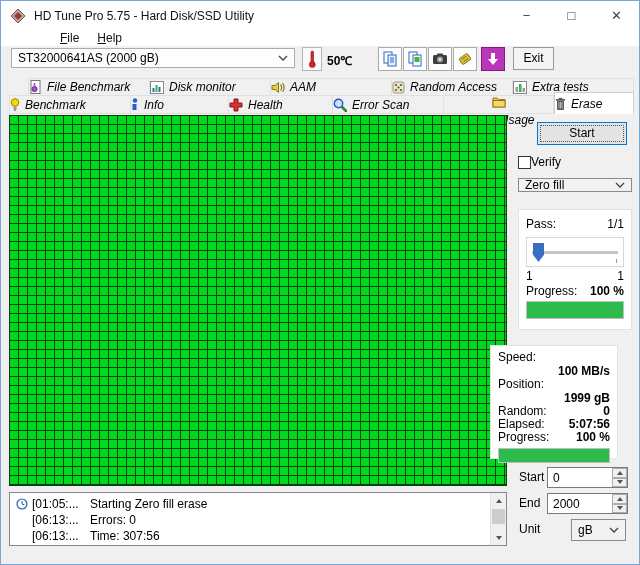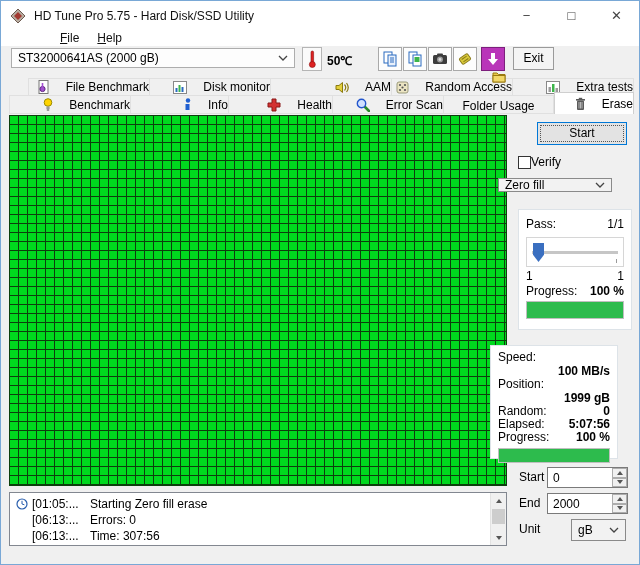--- a/index.html
+++ b/index.html
@@ -25,33 +25,33 @@
   .combo .chev { margin-right:6px; }
   .drive-combo { position:absolute; left:10px; top:47px; width:284px; height:20px; }
   .thermo-box { position:absolute; left:301px; top:46px; width:20px; height:24px; background:#fafafa; border:1px solid #b5b5b5; display:flex; align-items:center; justify-content:center; }
   .temp-label { position:absolute; left:326px; top:51px; font-weight:bold; }
   .tb-btn { position:absolute; top:46px; width:24px; height:24px; background:#fdfdfd; border:1px solid #a9a9a9; display:flex; align-items:center; justify-content:center; }
   .tb-update { background:#b935b9; border-color:#7c1f7c; }
   .exit-btn { position:absolute; left:512px; top:46px; width:41px; height:23px; background:#f4f4f4; border:1px solid #9a9a9a; font-size:12px; text-align:center; line-height:21px; font-family:"Liberation Sans",sans-serif; }
   
   .tabs-row1 { position:absolute; top:77px; left:27px; width:606px; height:18px; display:flex; }
   .tabs-row2 { position:absolute; top:94px; left:8px; width:625px; height:19px; display:flex; }
-  .tab { display:flex; align-items:center; justify-content:flex-end; gap:16px; border:1px solid #e0e0e0; border-left:none; background:#f0f0f0; white-space:nowrap; font-size:12px; }
+  .tab { display:flex; align-items:center; justify-content:flex-start; gap:5px; border:1px solid #e0e0e0; border-left:none; background:#f0f0f0; white-space:nowrap; font-size:12px;font-style:italic; }
   .tab:first-child { border-left:1px solid #e0e0e0; }
   .tab svg { flex:0 0 auto; }
   .t1 { flex:1; }
   .w1{width:122px;} .w2{width:98px;} .w3{width:104px;} .w4{width:111px;} .w5{width:110px;flex-direction:column;} .w6{width:80px;}
   .tab.active { background:#fff; border:1px solid #cfcfcf; border-bottom:none; margin-top:-3px; height:22px; z-index:2; }
   
   .block-map { position:absolute; left:8px; top:114px; width:498px; height:371px; border:1px solid #0d3f0d; }
   
   .start-btn { position:absolute; left:536px; top:121px; width:90px; height:23px; background:#e3e3e3; border:1px solid #0078d7; outline:1px dotted #555; outline-offset:-4px; text-align:center; line-height:21px; font-family:"Liberation Sans",sans-serif; font-size:12px; }
   .verify-row { position:absolute; left:517px; top:154px; display:flex; align-items:center; }
   .checkbox { width:13px; height:13px; background:#fff; border:1px solid #333; }
-  .mode-combo { position:absolute; left:497px; top:177px; width:114px; height:14px; background:#f2f2f2; border:1px solid #8a8a8a; }
+  .mode-combo { position:absolute; left:517px; top:177px; width:114px; height:14px; background:#f2f2f2; border:1px solid #8a8a8a; }
   .groupbox { position:absolute; background:#fff; border:1px solid #dde3e8; }
   .group1 { left:517px; top:208px; width:114px; height:121px; }
   .group2 { left:489px; top:344px; width:128px; height:114px; }
   .gb-row { display:flex; justify-content:space-between; padding:0 7px; line-height:14px; }
   .pass-row { margin-top:7px; }
   .slider-box { margin:6px 7px 0 7px; height:30px; border:1px solid #d6d6d6; background:#fff; position:relative; }
   .slider-track { position:absolute; left:5px; right:5px; top:13px; height:3px; background:#c6c6c6; }
   .slider-thumb { position:absolute; left:6px; top:5px; width:11px; height:19px; background:#3a6fc0; clip-path:polygon(0 0,100% 0,100% 62%,50% 100%,0 62%); }
   .slider-tick { position:absolute; right:6px; bottom:3px; width:1px; height:4px; background:#9a9a9a; }
   .scale-row { margin-top:3px; line-height:13px; }

